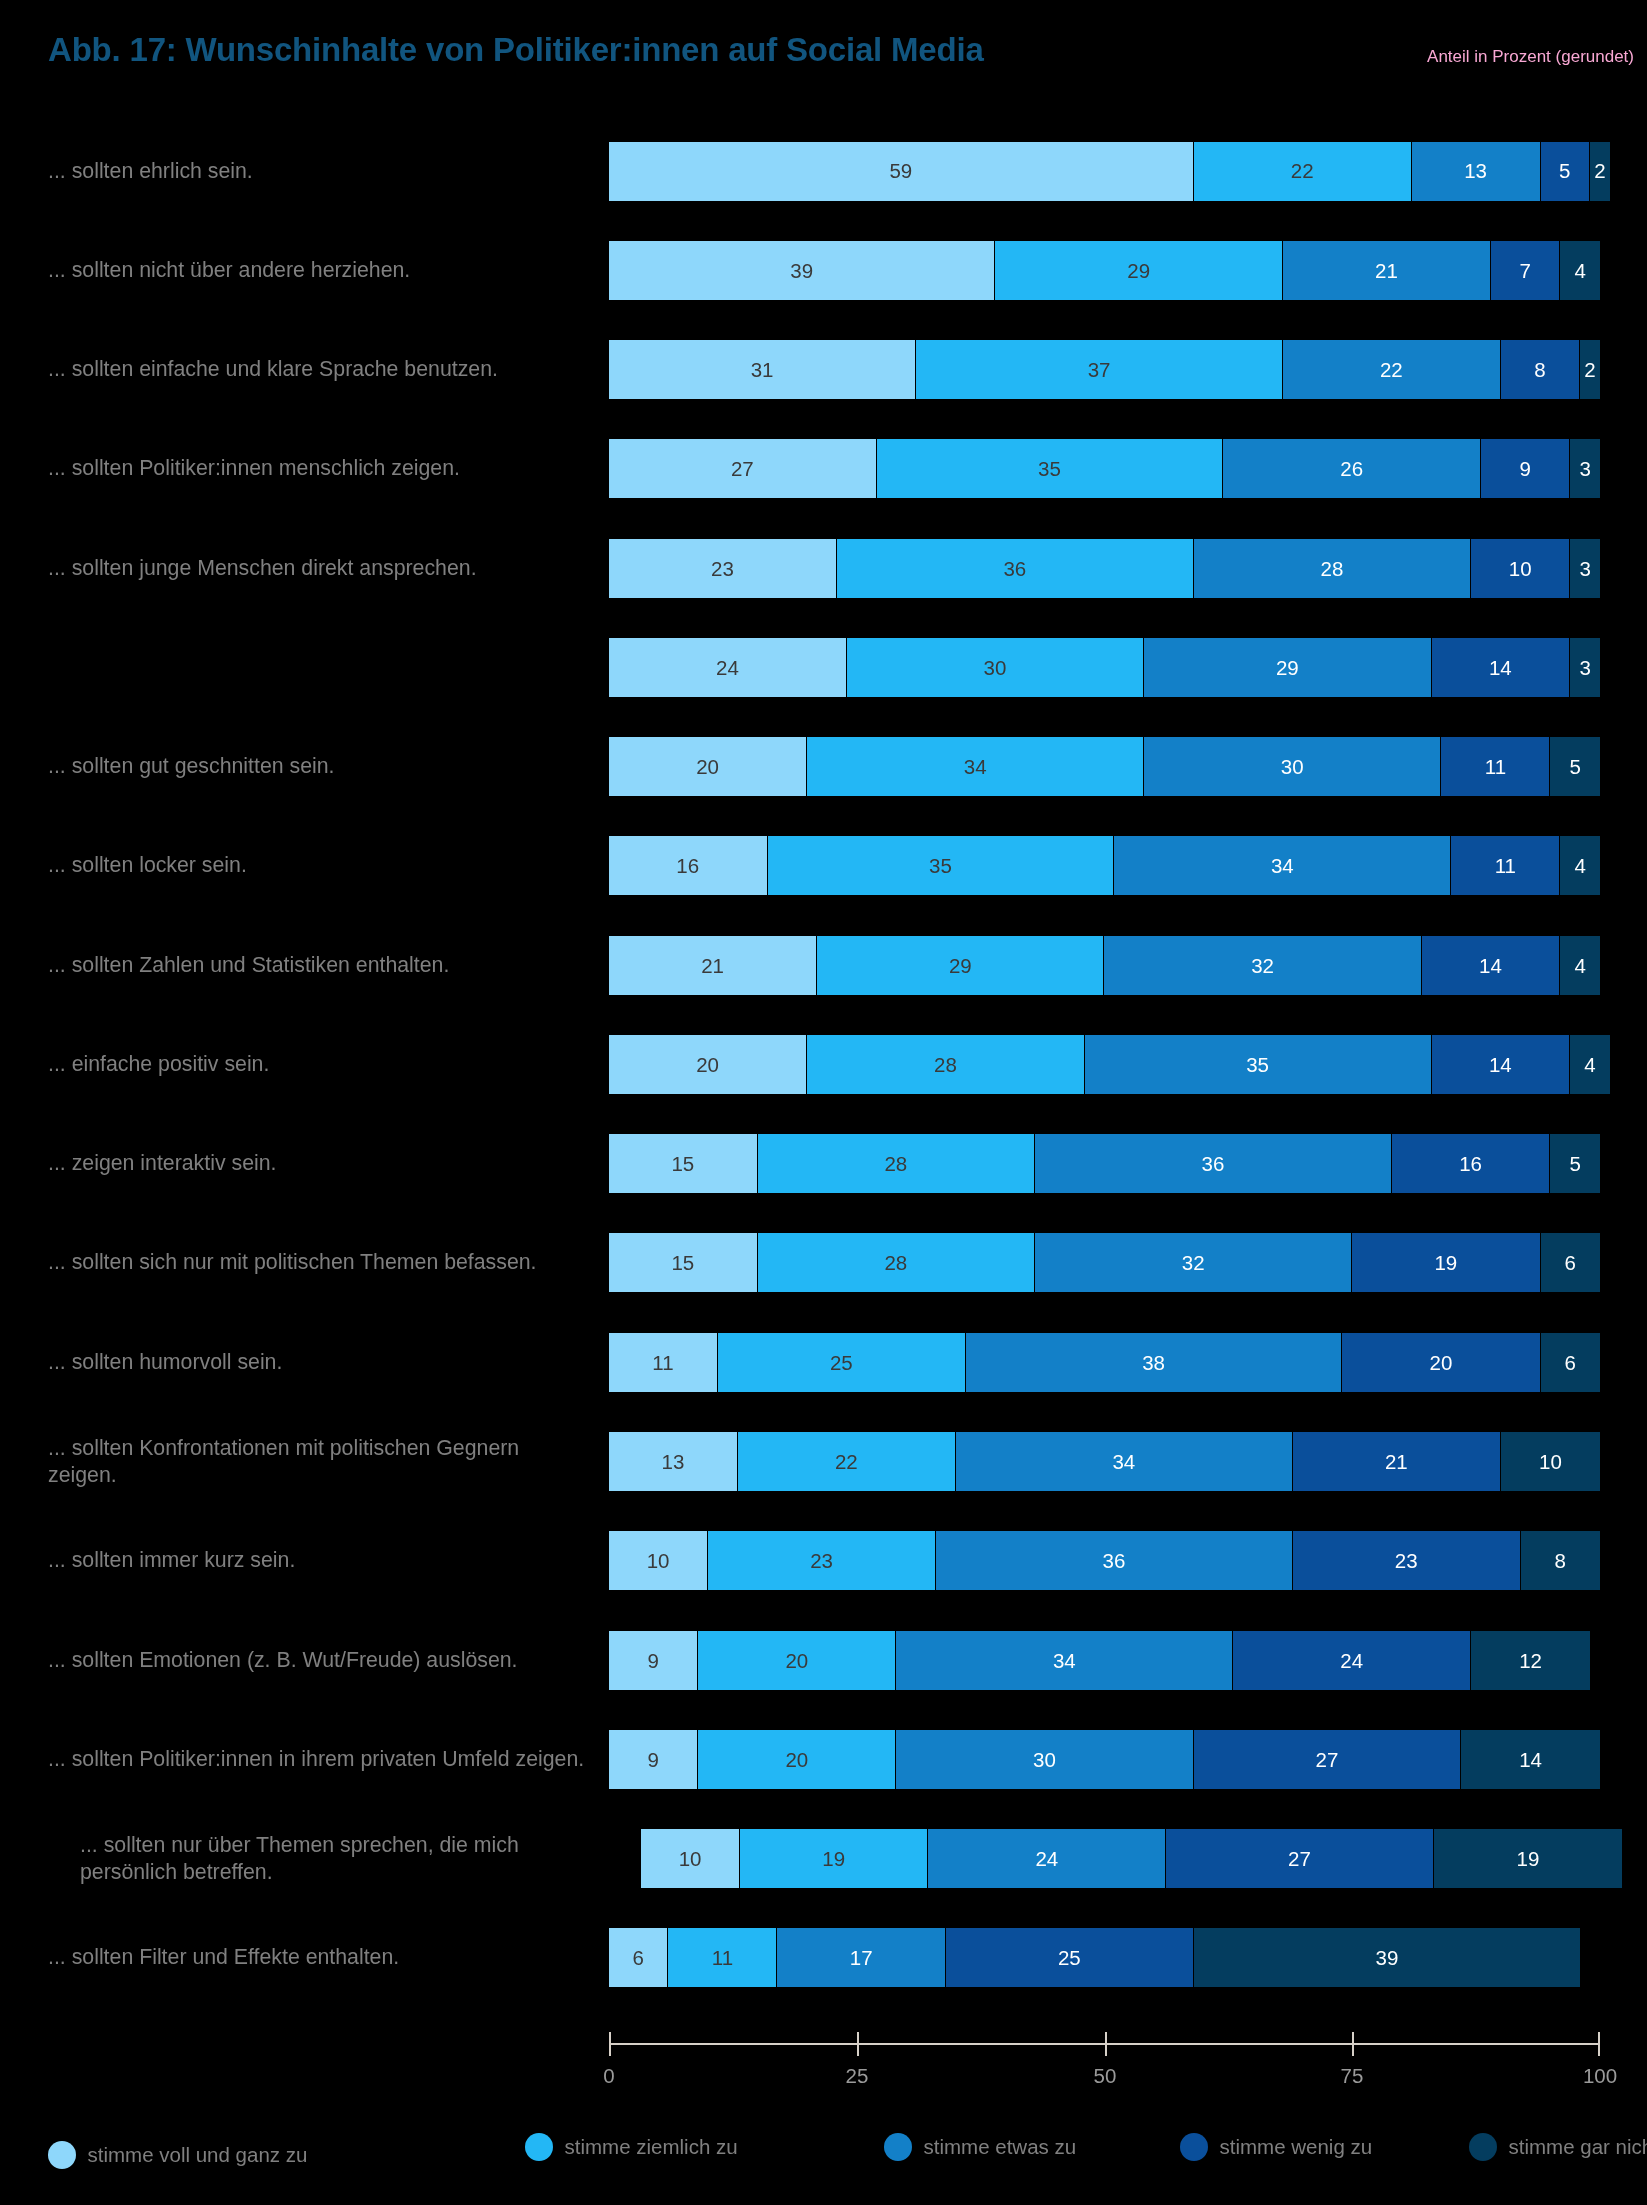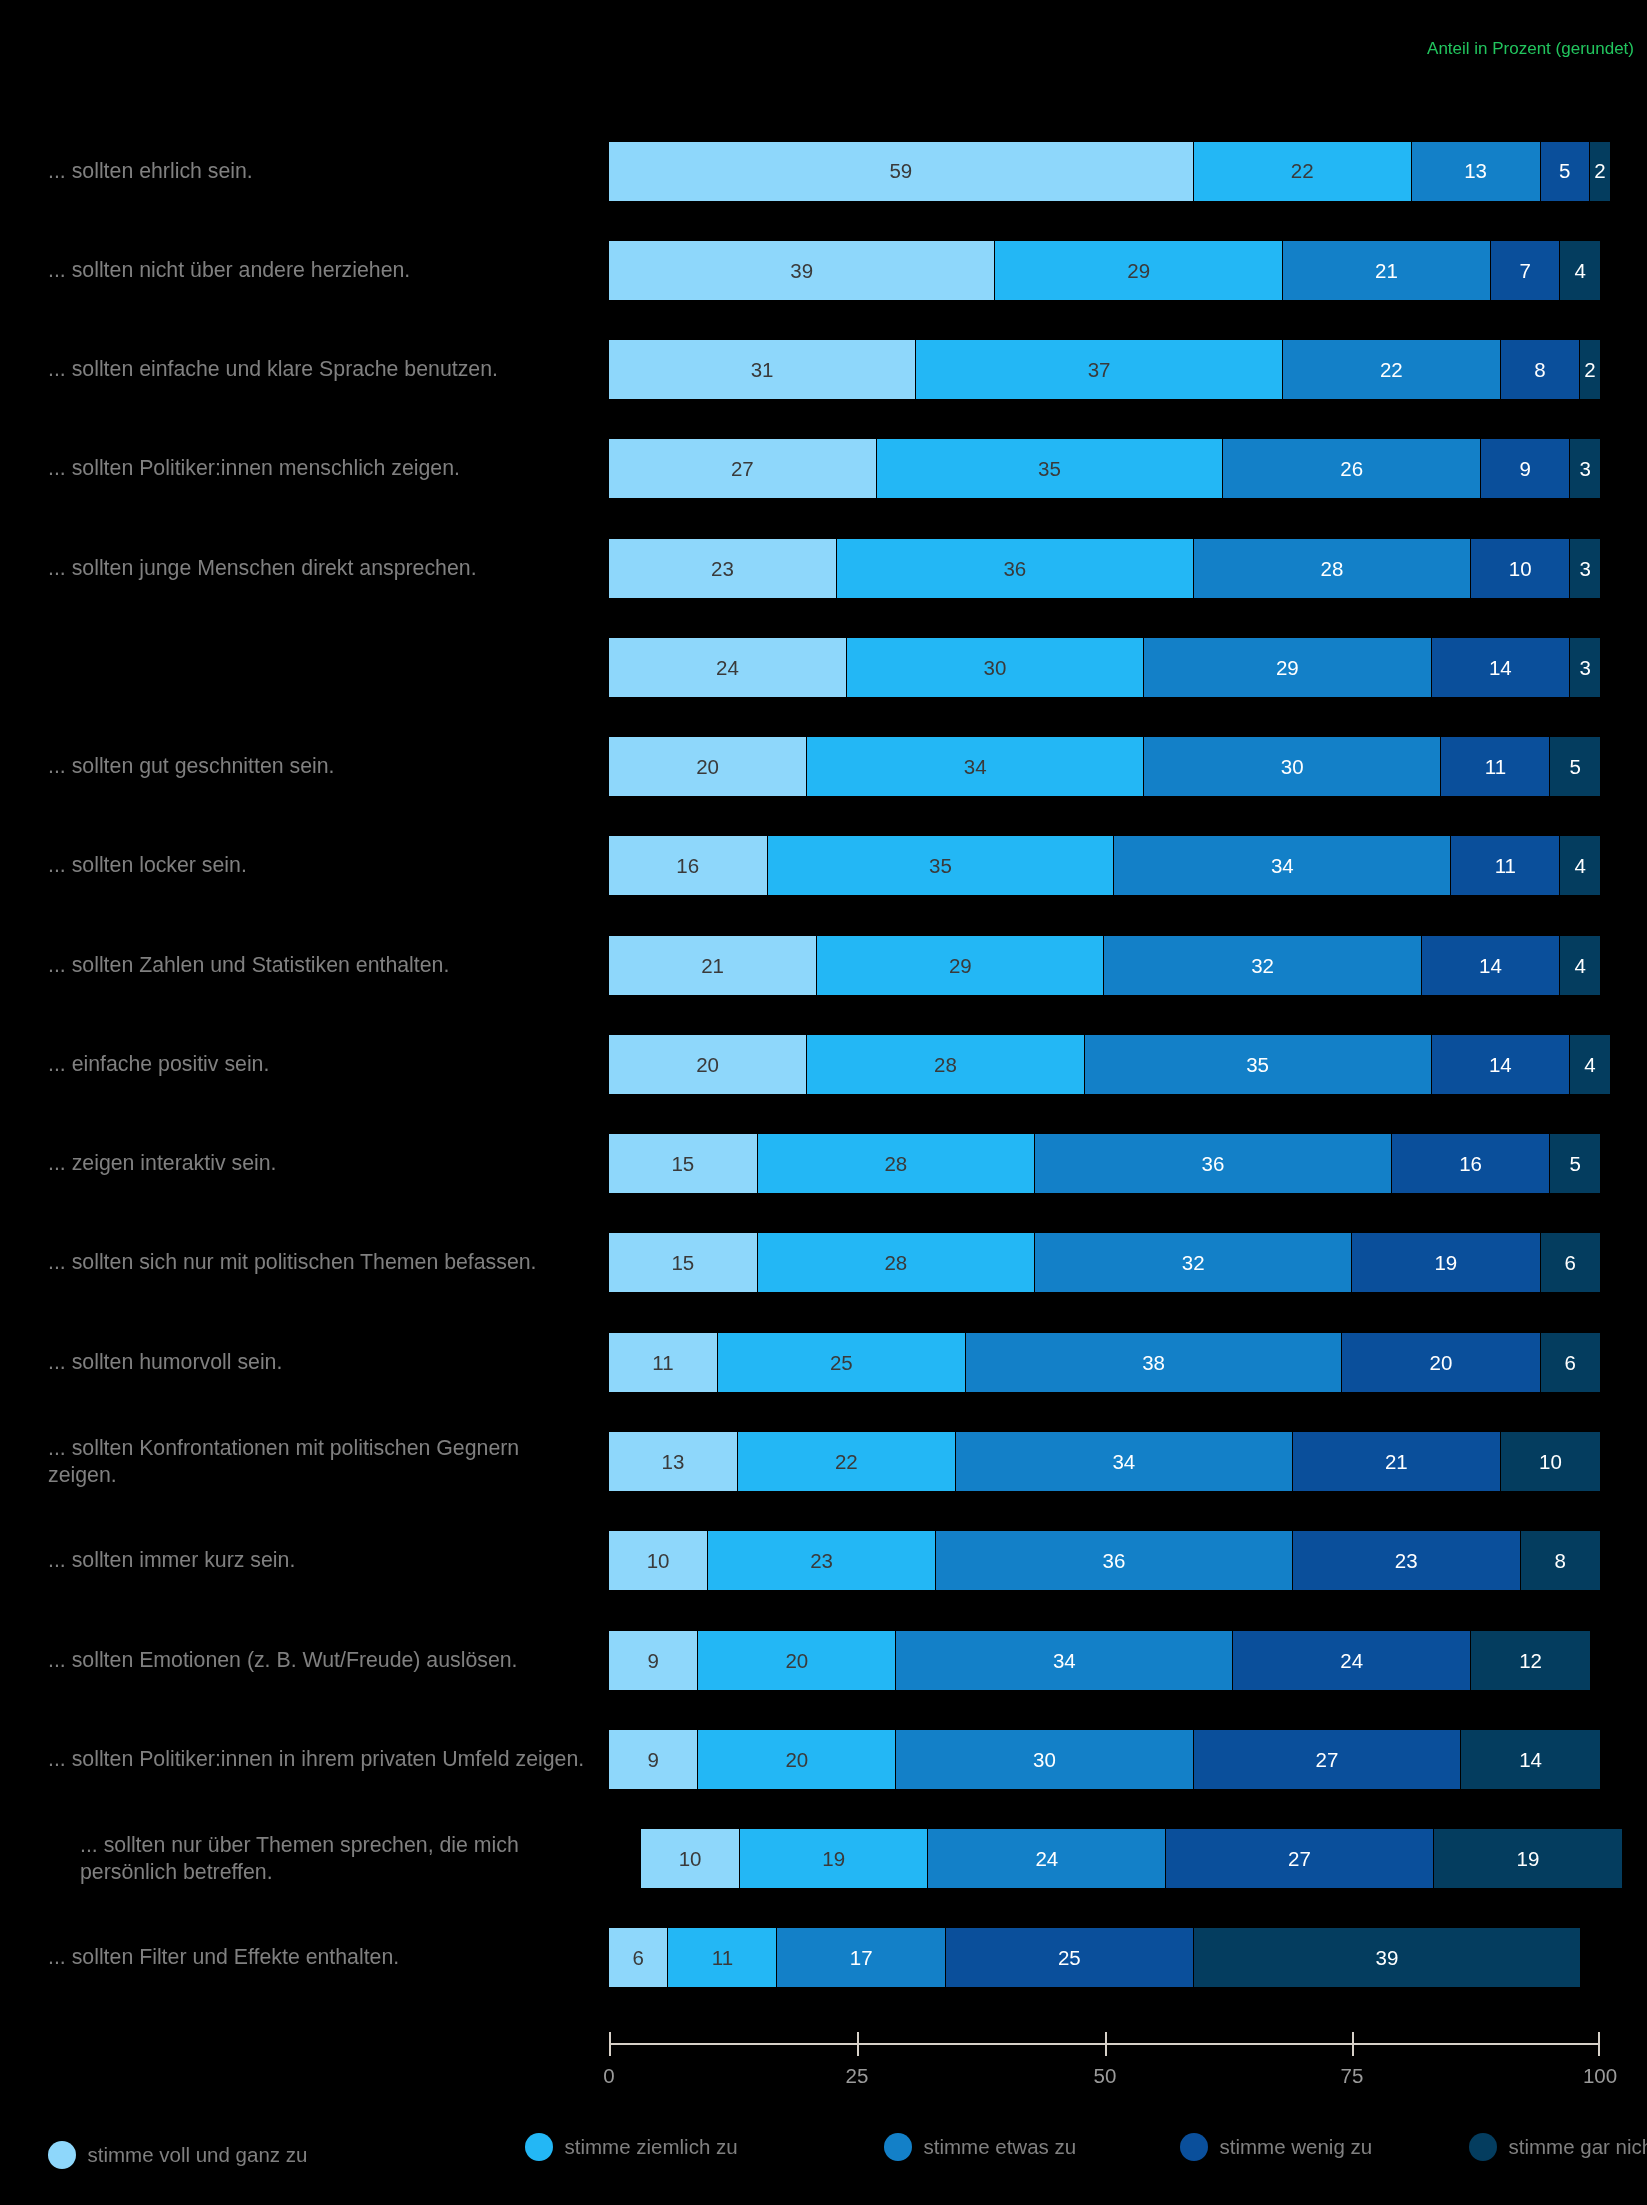--- a/index.html
+++ b/index.html
@@ -28,23 +28,23 @@
     position: absolute;
     left: 48px; top: 0;
     font-size: 33px;
     font-weight: bold;
     color: #11557f;
     letter-spacing: -0.2px;
     white-space: nowrap;
   }
   .chart-subtitle {
     position: absolute;
-    right: 13px; top: 8px;
+    right: 13px; top: 16px;
     font-size: 17px;
-    color: #22c55e;
+    color: #f9a8d4;
     white-space: nowrap;
   }
 
   
   .plot {
     position: absolute;
     left: 0; top: 123px;
     width: 1647px;
     height: 1887px;
   }
@@ -145,20 +145,21 @@
     font-size: 20.5px;
     color: #808080;
   }
 </style>
 </head>
 <body>
 
 <div id="chart-root">
 
   <div class="header">
+    <div class="chart-title">Abb. 17: Wunschinhalte von Politiker:innen auf Social Media</div>
     <div class="chart-subtitle">Anteil in Prozent (gerundet)</div>
   </div>
 
   <div class="plot" id="plot-area">
       <div class="row" style="top: 2.5px; height: 92px;">
         <div class="row-label" style="top: 16.4px; height: 59px; display: flex; align-items: center;">... sollten ehrlich sein.</div>
         <div class="bar" style="top: 16.4px; height: 59px;">
           <div class="seg" style="flex: 0 0 59%; background: rgb(142, 215, 251);">
             <span class="seg-val dark">59</span>
           </div>

